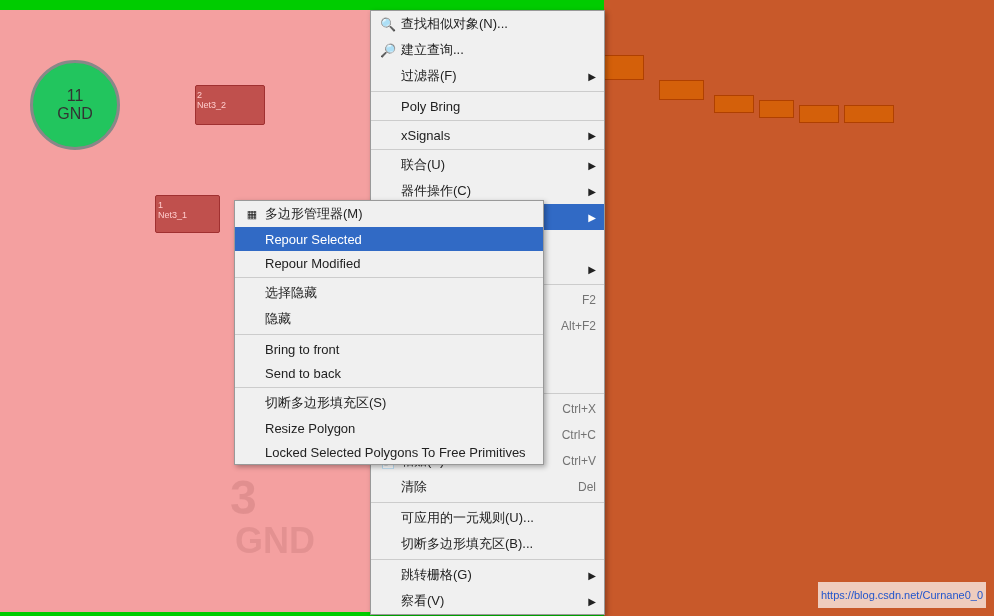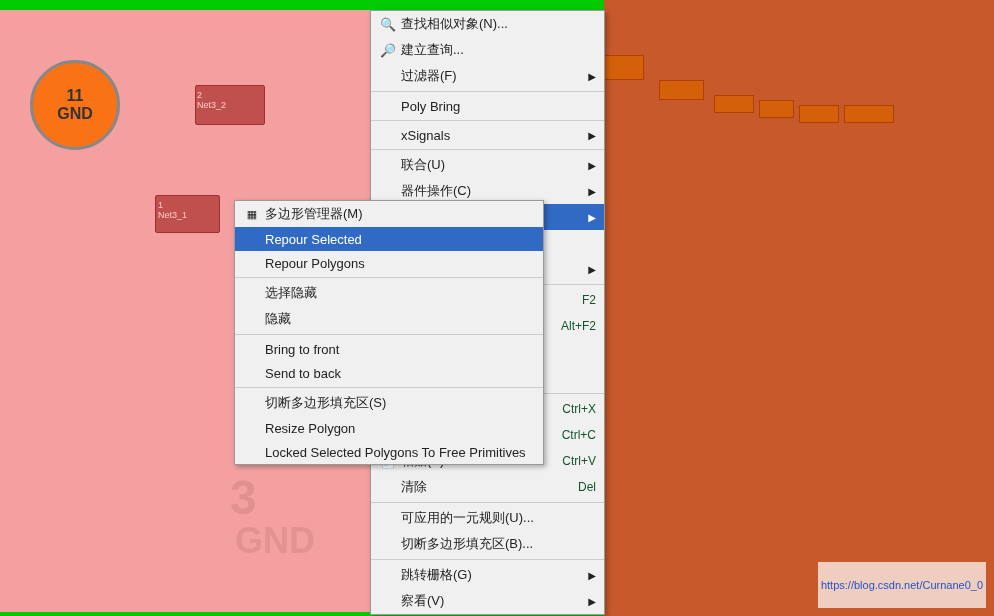--- a/index.html
+++ b/index.html
@@ -39,43 +39,43 @@
     }
 
     
     .pcb-circle {
       position: absolute;
       left: 30px;
       top: 60px;
       width: 90px;
       height: 90px;
       border-radius: 50%;
-      background: #f97316;
+      background: #22c55e;
       border: 3px solid #888;
       display: flex;
       flex-direction: column;
       align-items: center;
       justify-content: center;
-      font-weight: bold;
+      font-weight: normal;
       font-size: 16px;
       color: #333;
     }
 
     
     .pcb-rect { position: absolute; background: #c0504d; border: 1px solid #a03030; }
 
     
     .watermark {
       position: absolute;
       bottom: 8px;
       right: 8px;
       color: #2255cc;
       font-size: 11px;
       background: rgba(255,255,255,0.7);
-      padding: 17px 3px;
+      padding: 7px 3px;
     }
 
     
     .context-menu-main {
       position: absolute;
       left: 370px;
       top: 10px;
       width: 235px;
       background: #f0f0f0;
       border: 1px solid #999;
@@ -91,21 +91,21 @@
       position: relative;
       min-height: 24px;
       color: #222;
     }
     .menu-item.highlighted {
       background: #316ac5;
       color: white;
     }
     .menu-item .shortcut {
       margin-left: auto;
-      color: #14532d;
+      color: #737373;
       font-size: 12px;
     }
     .menu-item .arrow {
       margin-left: auto;
       font-size: 10px;
     }
     .menu-separator {
       height: 1px;
       background: #ccc;
       margin: 2px 0;
@@ -291,21 +291,21 @@
   <div class="menu-item">
     <span class="menu-icon" style="font-size:11px;">▦</span>
     <span>多边形管理器(M)</span>
   </div>
   <div class="menu-item highlighted">
     <span class="menu-icon-empty"></span>
     <span>Repour Selected</span>
   </div>
   <div class="menu-item">
     <span class="menu-icon-empty"></span>
-    <span>Repour Polygons</span>
+    <span>Repour Modified</span>
   </div>
   <div class="menu-separator"></div>
   <div class="menu-item">
     <span class="menu-icon-empty"></span>
     <span>选择隐藏</span>
   </div>
   <div class="menu-item">
     <span class="menu-icon-empty"></span>
     <span>隐藏</span>
   </div>

